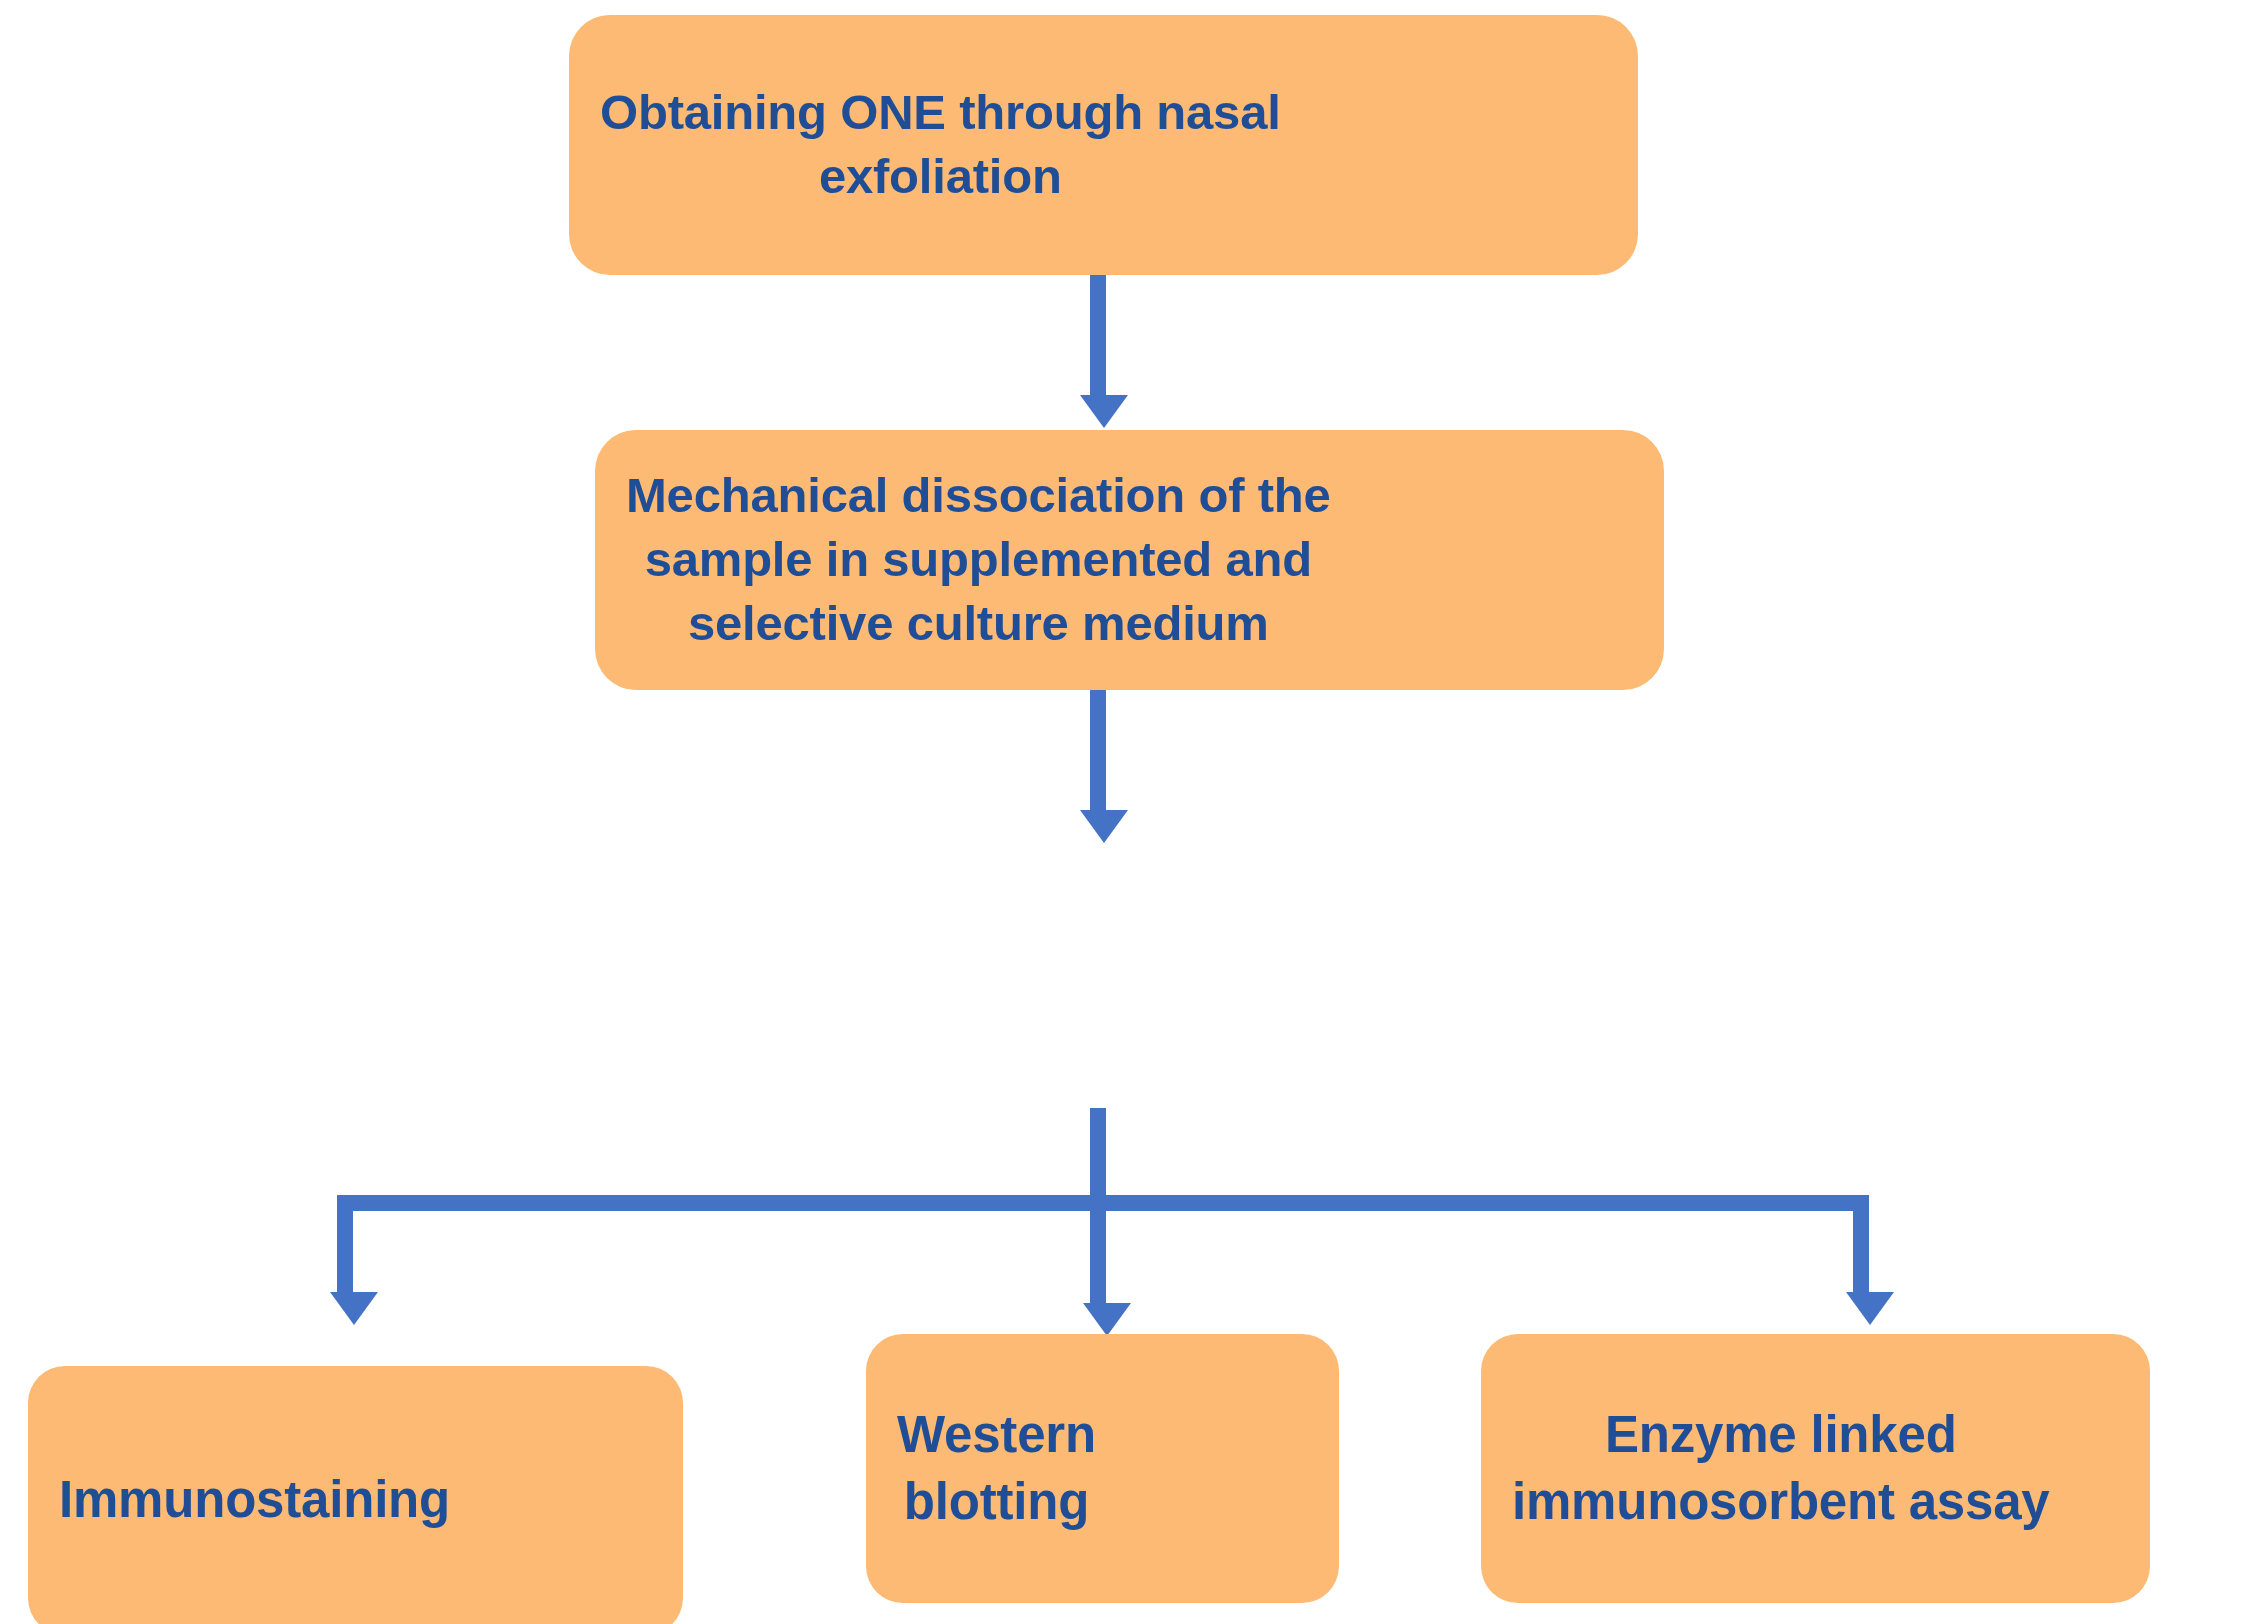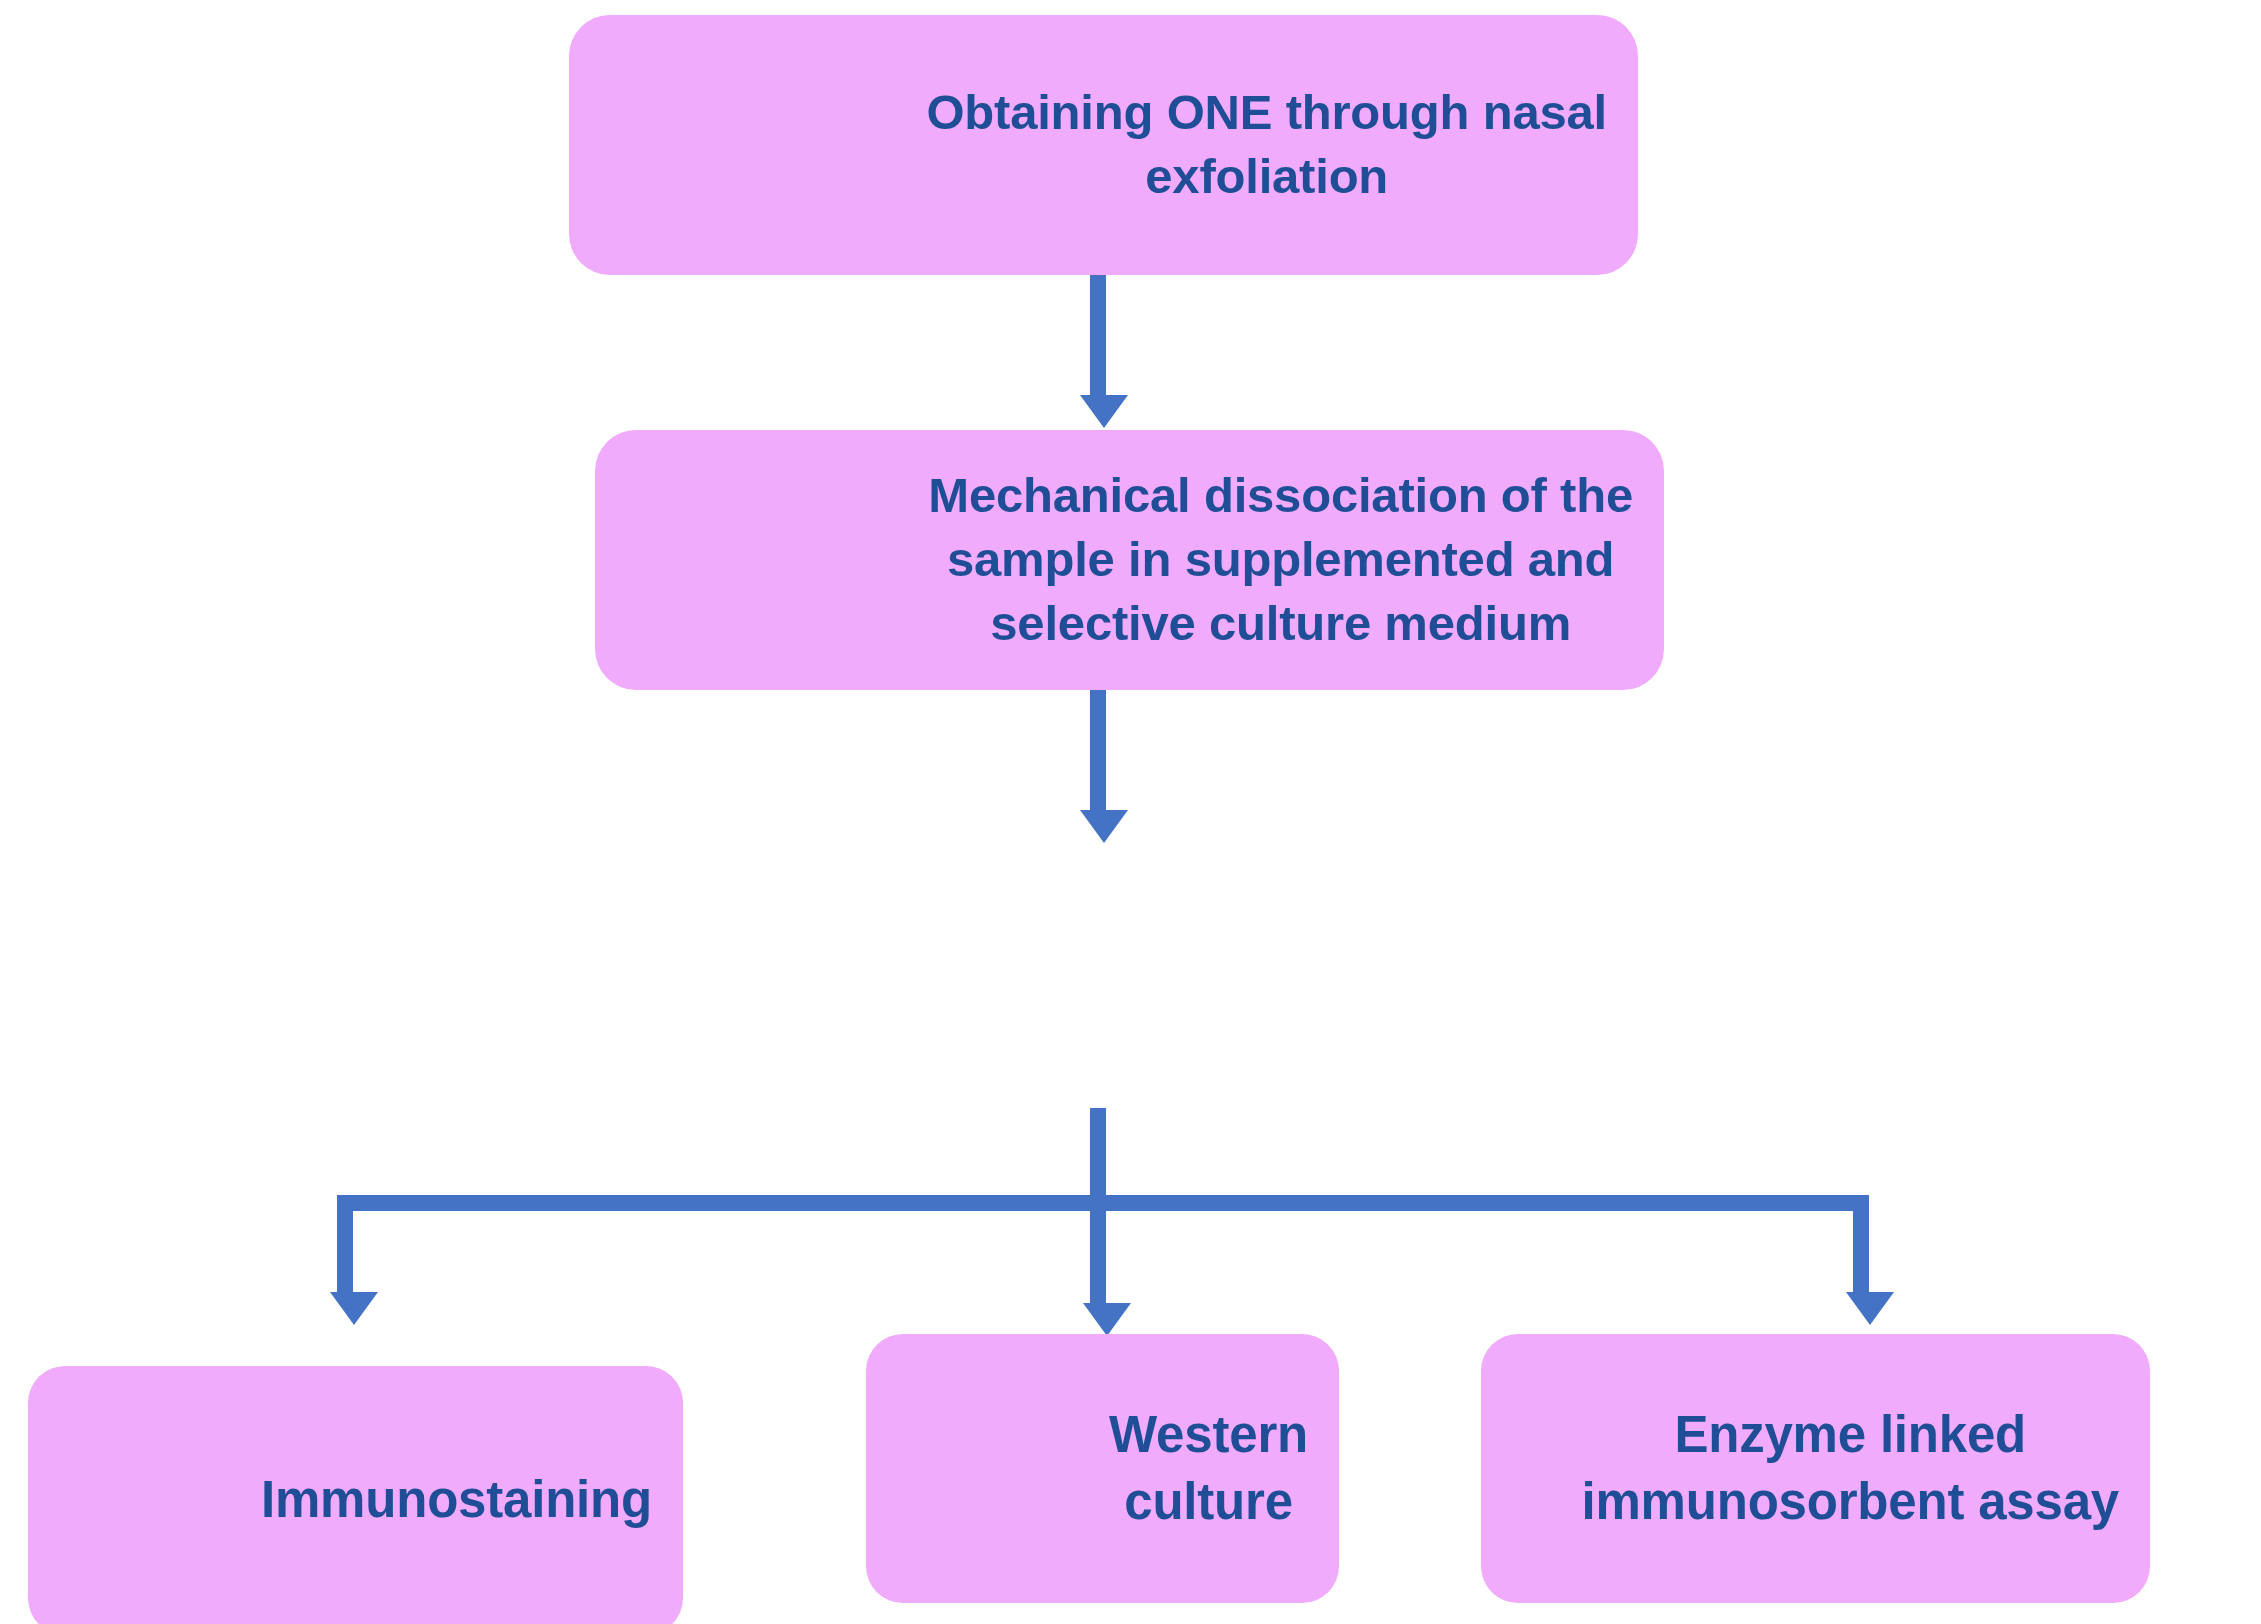--- a/index.html
+++ b/index.html
@@ -12,25 +12,25 @@
   }
   #canvas {
     position: relative;
     width: 2261px;
     height: 1624px;
     background: #ffffff;
     overflow: hidden;
   }
   .node {
     position: absolute;
-    background: #f0abfc;
+    background: #fdba74;
     border-radius: 41px;
     display: flex;
     align-items: center;
-    justify-content: flex-end;
+    justify-content: flex-start;
     box-sizing: border-box;
     padding: 9.2px 31px;
   }
   .node-label {
     font-family: "Liberation Sans", sans-serif;
     font-weight: bold;
     color: #1f4e96;
     text-align: center;
     line-height: 1.30;
     letter-spacing: -0.2px;
@@ -132,21 +132,21 @@
     <div class="conn-shaft" id="branch-right-riser"></div>
     <div class="conn-head" id="branch-right-head"></div>
   </div>
 
   <div class="node" id="node-immunostaining">
     <span class="node-label" id="label-immunostaining">Immunostaining</span>
   </div>
 
   <div class="node" id="node-western">
     <span class="node-label" id="label-western">Western
-culture</span>
+blotting</span>
   </div>
 
   <div class="node" id="node-elisa">
     <span class="node-label" id="label-elisa">Enzyme linked
 immunosorbent assay</span>
   </div>
 
 </div>
 
 

